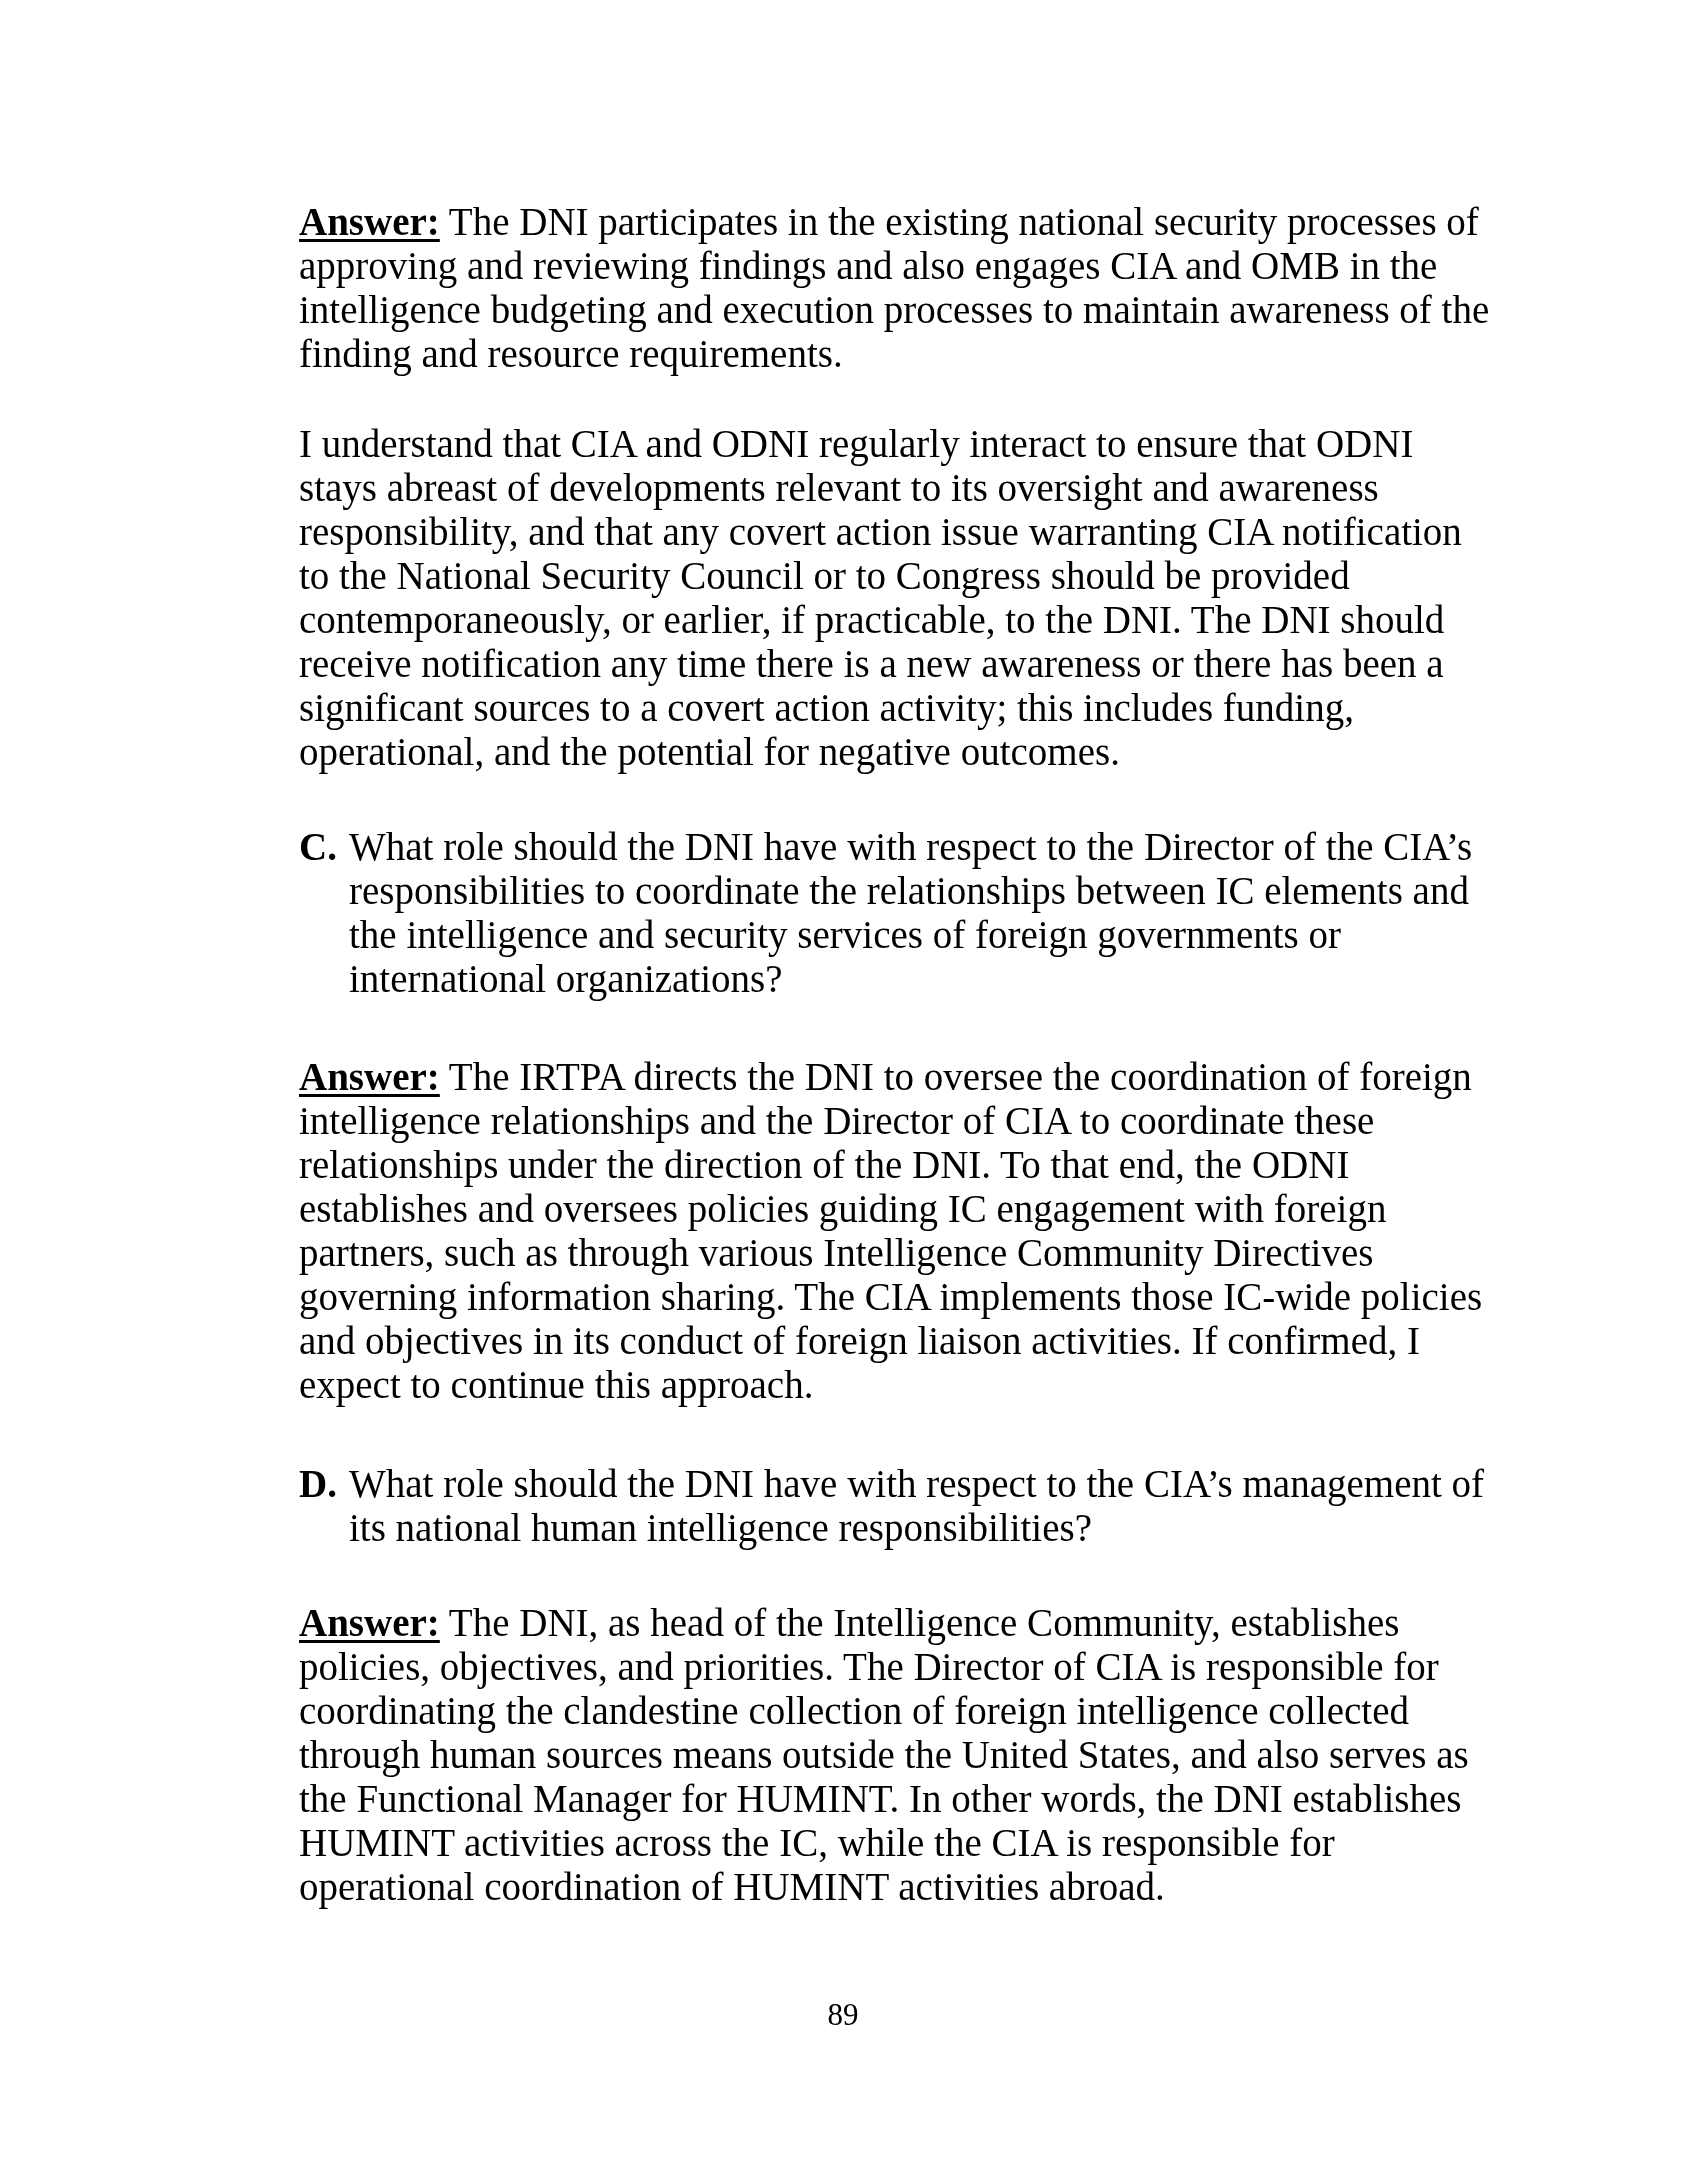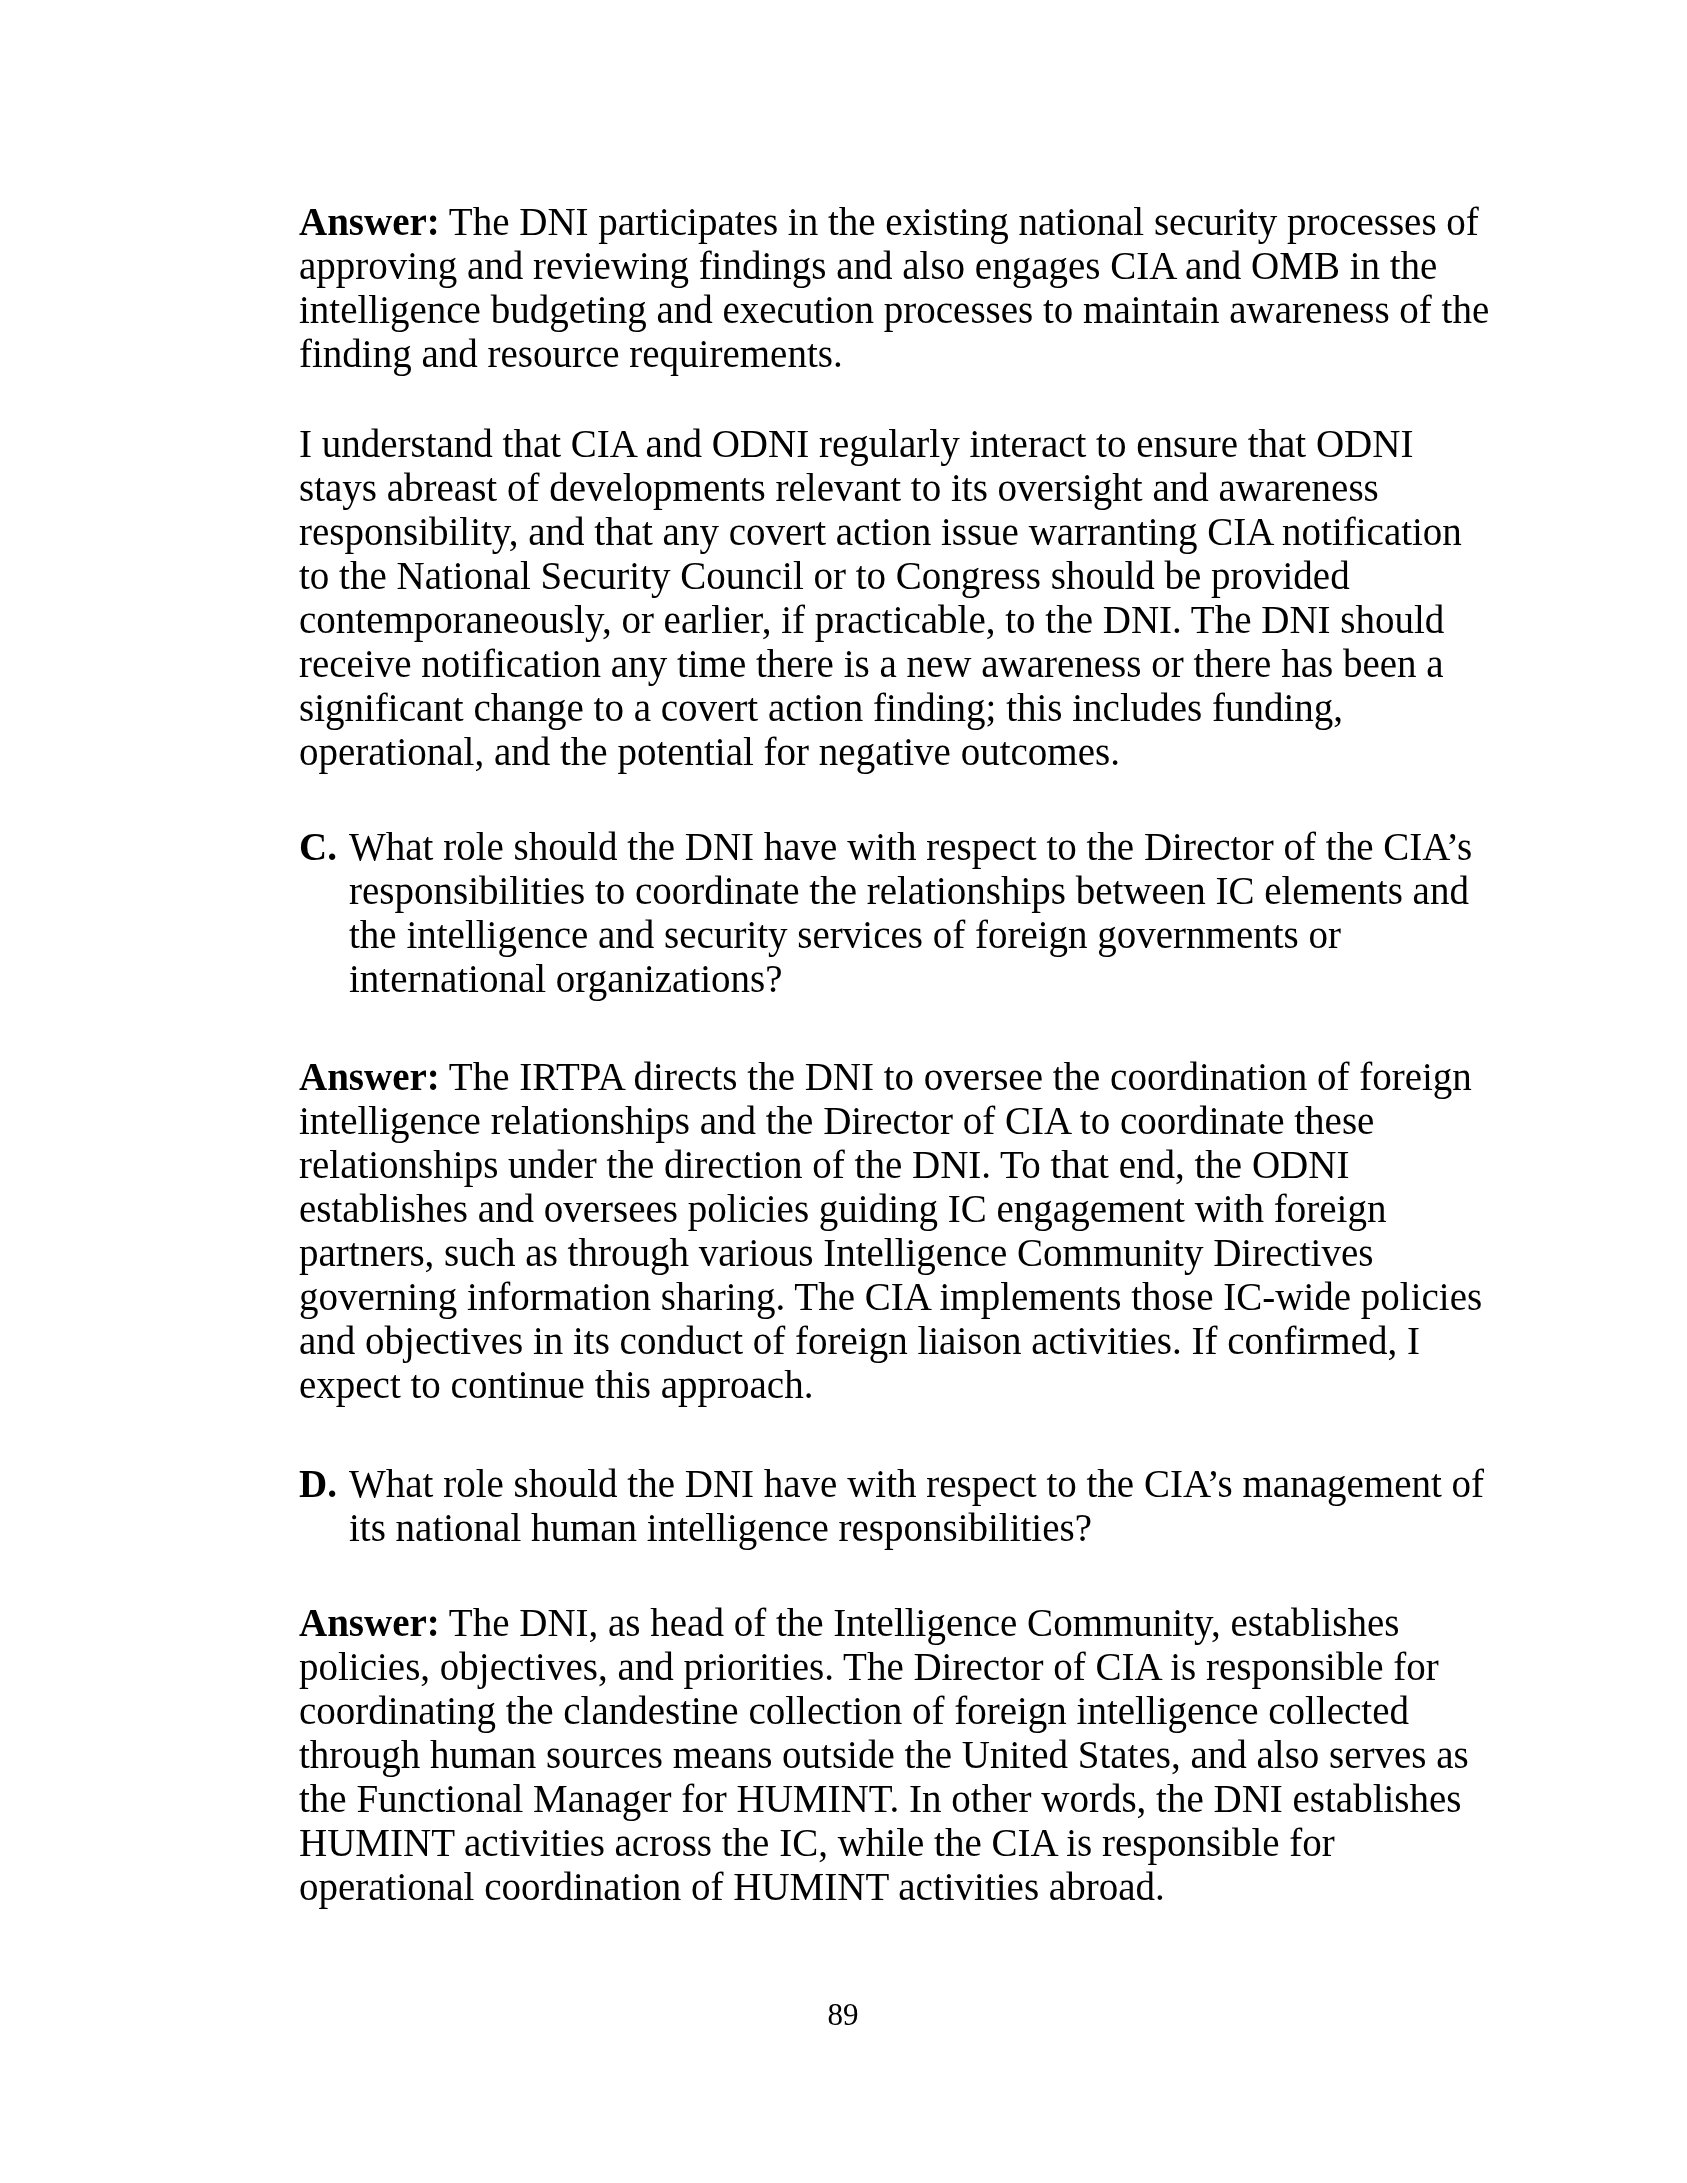--- a/index.html
+++ b/index.html
@@ -22,20 +22,21 @@
     font-size: 39px;
     line-height: 44px;
     white-space: nowrap;
   }
   .line {
     display: block;
     height: 44px;
   }
   .label-answer {
     font-weight: bold;
+    text-decoration: underline;
     text-decoration-thickness: 3.3px;
     text-underline-offset: 4px;
   }
   .q-letter {
     font-weight: bold;
     display: inline-block;
     width: 50px;
   }
   .hang {
     padding-left: 50px;
@@ -60,21 +61,21 @@
   <span class="line">finding and resource requirements.</span>
 </div>
 
 <div class="block" style="top:422px;">
   <span class="line">I understand that CIA and ODNI regularly interact to ensure that ODNI</span>
   <span class="line">stays abreast of developments relevant to its oversight and awareness</span>
   <span class="line">responsibility, and that any covert action issue warranting CIA notification</span>
   <span class="line">to the National Security Council or to Congress should be provided</span>
   <span class="line">contemporaneously, or earlier, if practicable, to the DNI. The DNI should</span>
   <span class="line">receive notification any time there is a new awareness or there has been a</span>
-  <span class="line">significant change to a covert action finding; this includes funding,</span>
+  <span class="line">significant sources to a covert action activity; this includes funding,</span>
   <span class="line">operational, and the potential for negative outcomes.</span>
 </div>
 
 <div class="block" style="top:825px;">
   <span class="line"><span class="q-letter">C.</span><span>What role should the DNI have with respect to the Director of the CIA’s</span></span>
   <span class="line hang">responsibilities to coordinate the relationships between IC elements and</span>
   <span class="line hang">the intelligence and security services of foreign governments or</span>
   <span class="line hang">international organizations?</span>
 </div>
 

